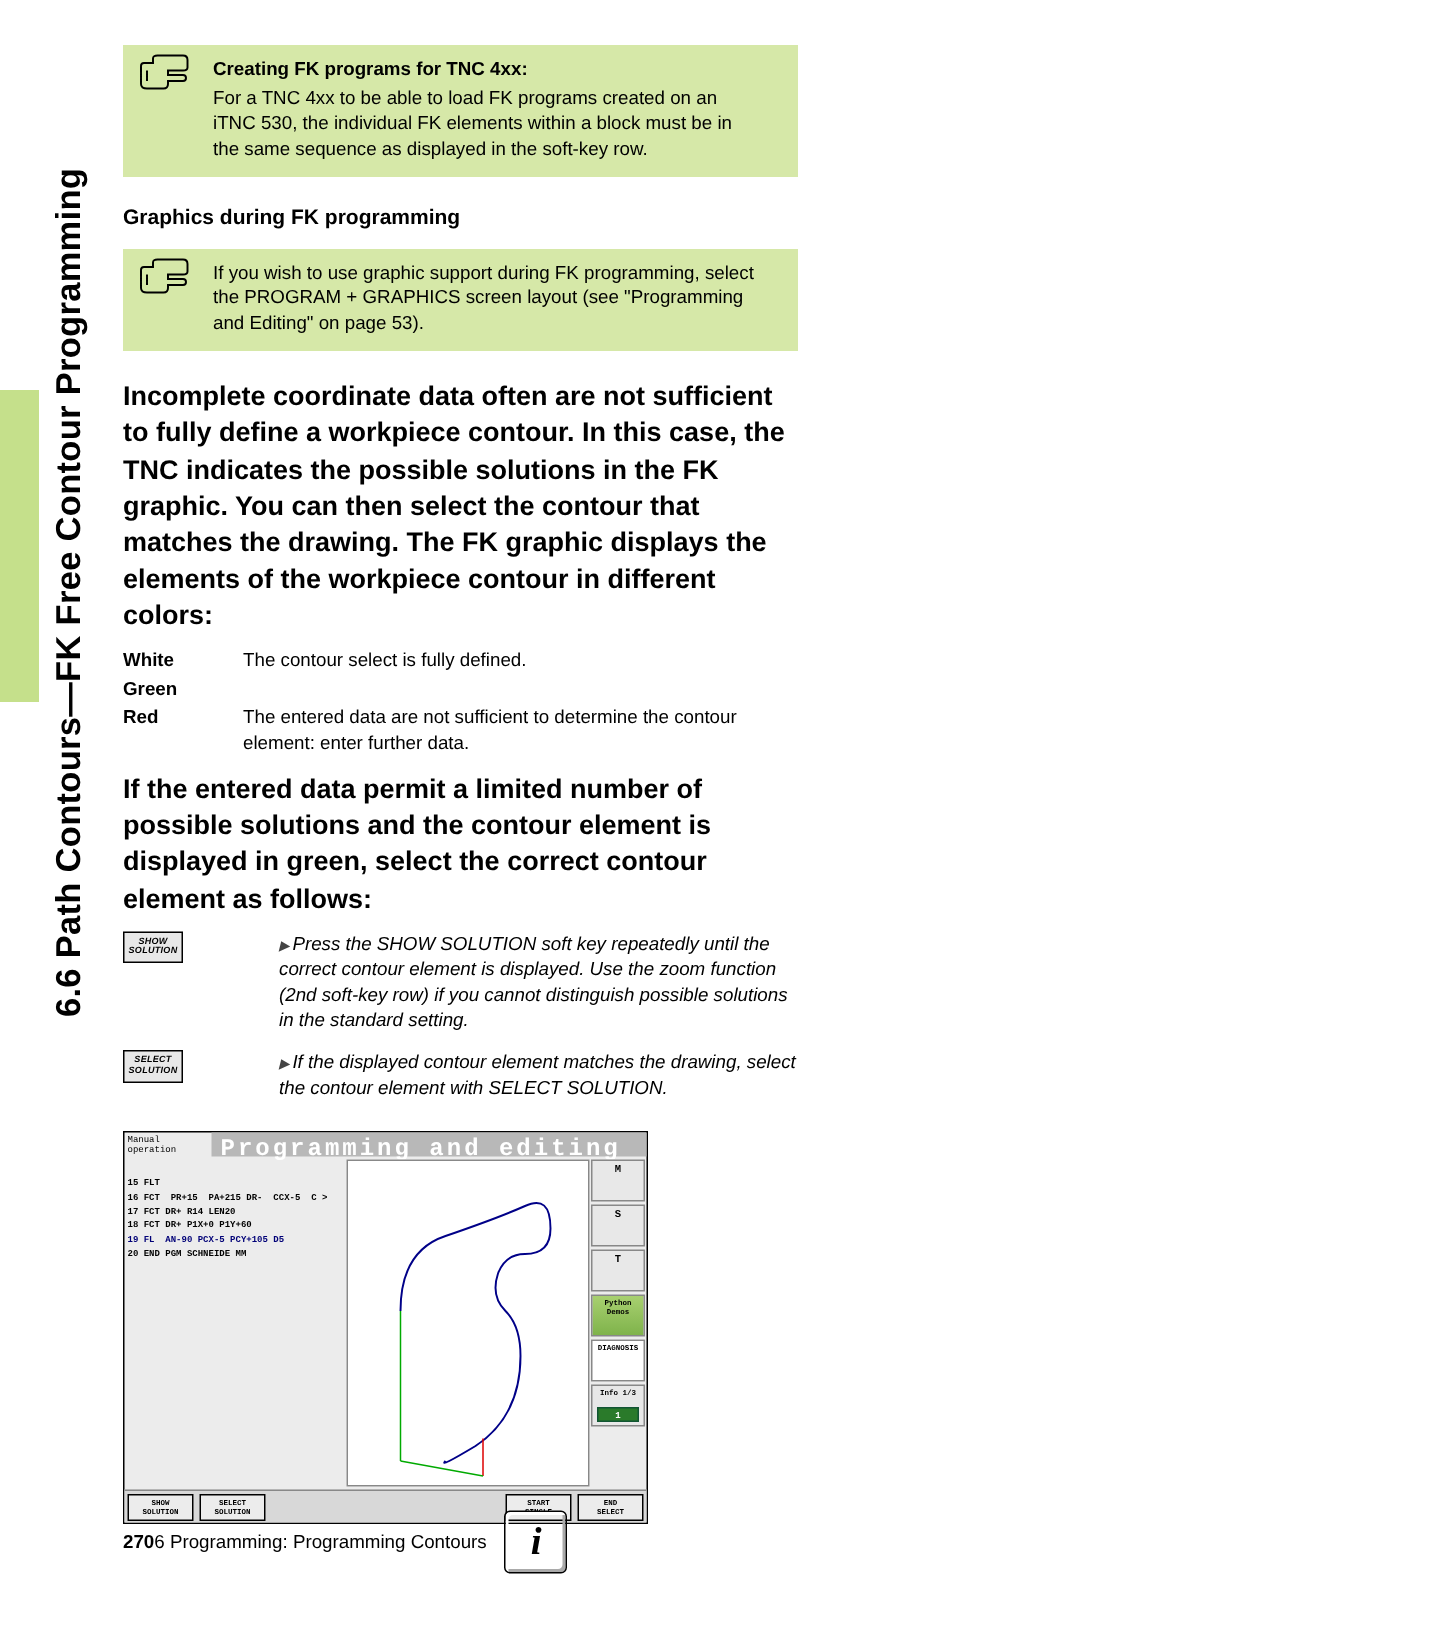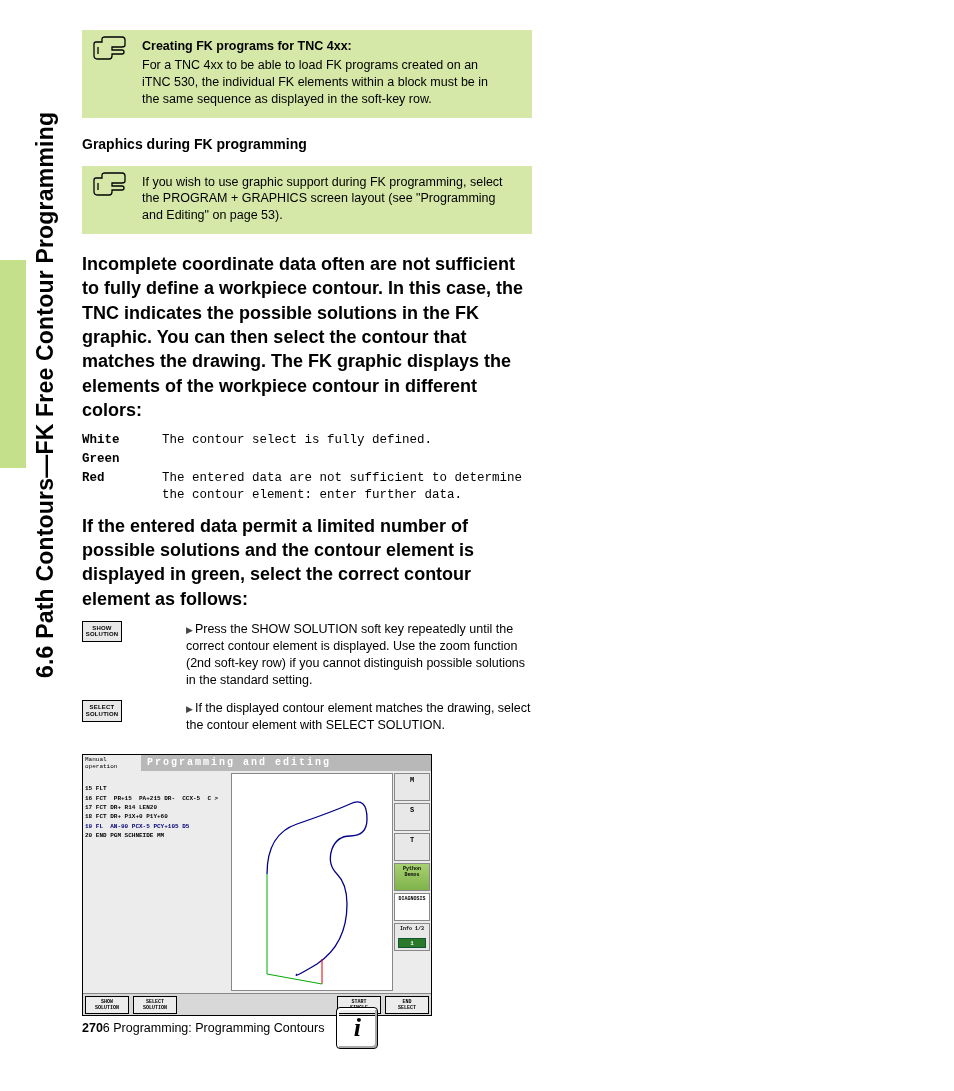--- a/index.html
+++ b/index.html
@@ -69,25 +69,25 @@
     flex-direction: column;
   }
   .col-left { width: 450px; }
   .col-right { flex: 1; }
   .para {
     font-size: 18px;
     line-height: 1.35;
     margin-bottom: 10px;
     font-weight: bold;
   }
-  .defs { font-size: 12.5px; line-height: 1.35; margin-bottom: 10px; font-family: Liberation Mono, monospace; }
+  .defs { font-size: 12.5px; line-height: 1.35; margin-bottom: 10px; }
   .defs .row { display: flex; margin-bottom: 2px; }
   .defs .term { font-weight: 700; width: 80px; flex-shrink: 0; }
   .defs .def { flex: 1; }
-  .step { display: flex; margin-bottom: 12px; font-size: 12.5px; line-height: 1.35; }
+  .step { display: flex; margin-bottom: 12px; font-size: 12.5px; line-height: 1.35; font-style: italic; }
   .step .key {
     width: 44px;
     flex-shrink: 0;
   }
   .step .key .soft {
     border: 1px solid #000;
     display: inline-block;
     font-size: 6px;
     text-align: center;
     padding: 3px 1px;
@@ -111,21 +111,21 @@
     font-size: 6px;
   }
   .ss-top-left {
     position: absolute; left: 2px; top: 2px;
     line-height: 1.1;
   }
   .ss-title-bar {
     position: absolute; left: 58px; top: 0; right: 0; height: 16px;
     background: #b8b8b8;
     color: #fff;
-    font-size: 10px;
+    font-size: 16px;
     font-weight: 700;
     letter-spacing: 2px;
     padding: 2px 6px;
   }
   .ss-code {
     position: absolute;
     left: 2px; top: 20px;
     width: 142px;
     line-height: 1.55;
     white-space: pre;

